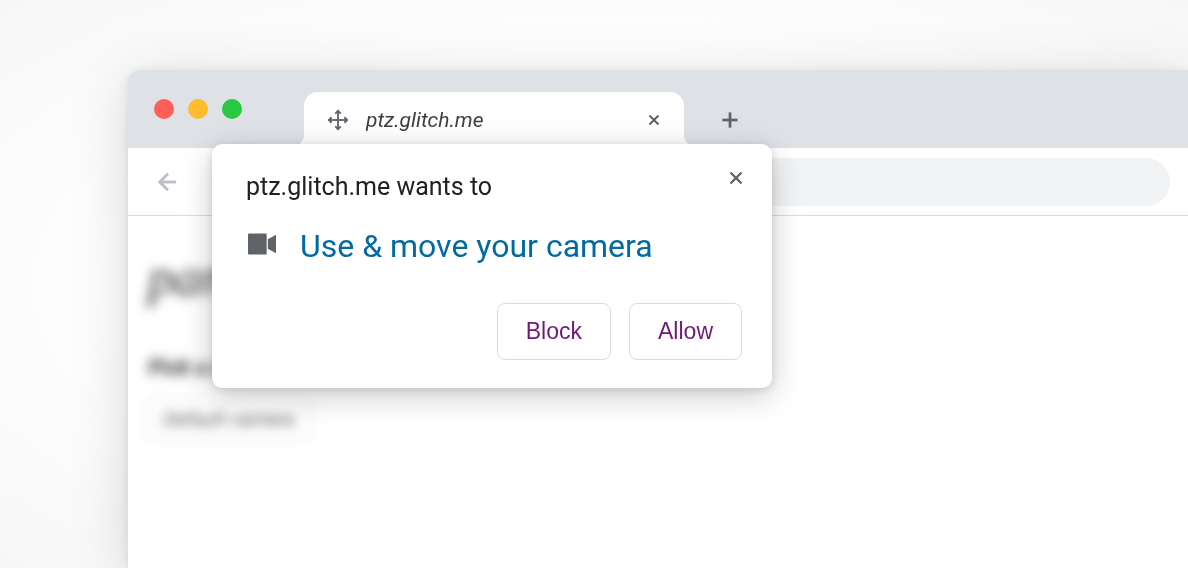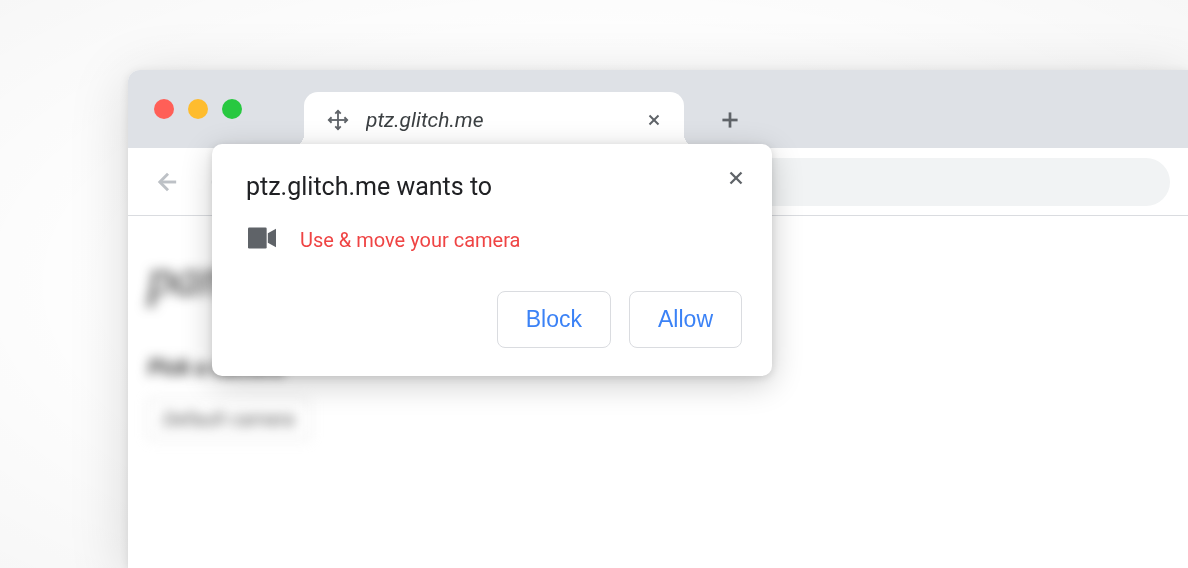--- a/index.html
+++ b/index.html
@@ -243,32 +243,32 @@
       display: flex;
       align-items: center;
       gap: 24px;
       margin-bottom: 38px;
       padding-left: 2px;
     }
     .camera-icon {
       color: #5f6368;
     }
     .permission-text {
-      font-size: 20px;
-      color: #ef4444;
+      font-size: 32px;
+      color: #0369a1;
     }
     .dialog-buttons {
       display: flex;
       justify-content: flex-end;
       gap: 18px;
     }
     .dialog-button {
       border: 1px solid #dadce0;
       background: #fff;
-      color: #3b82f6;
+      color: #701a75;
       font-size: 23px;
       padding: 14px 28px;
       border-radius: 8px;
       cursor: pointer;
     }
   </style>
 </head>
 <body>
 
 <div class="outer-shadow"></div>

